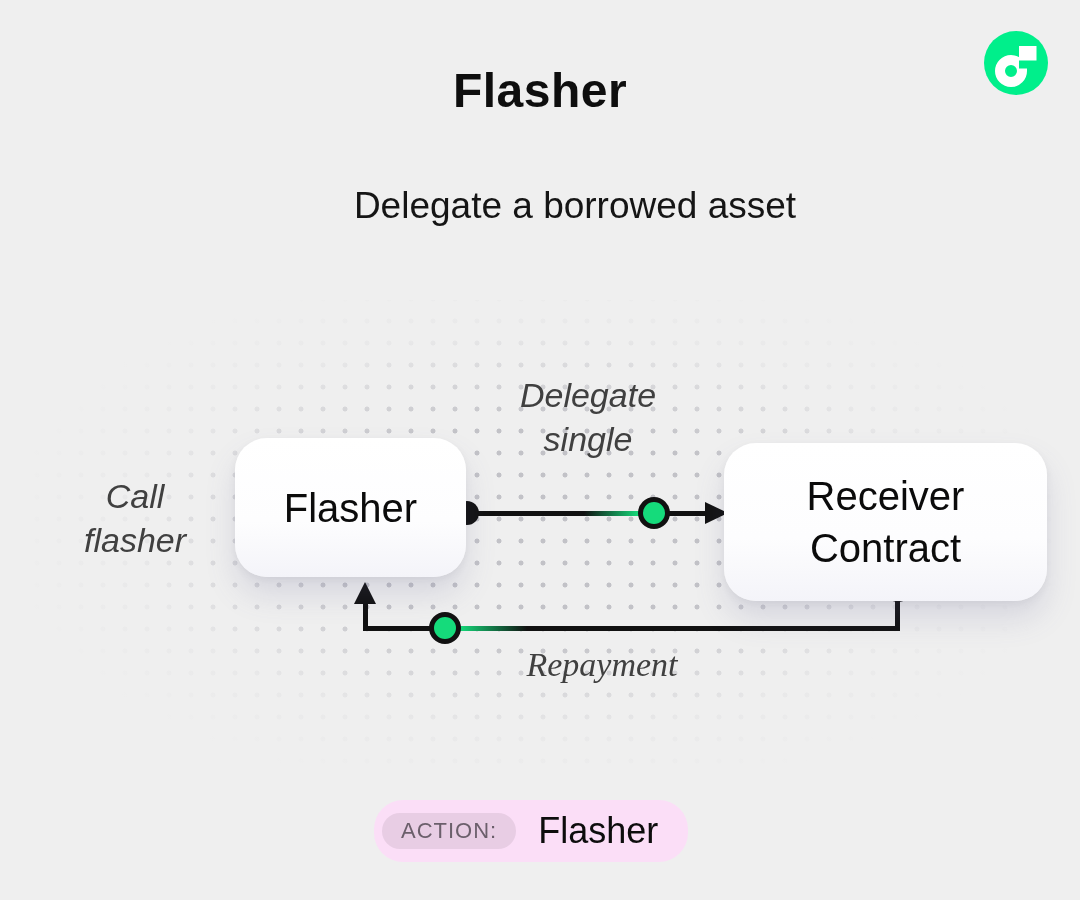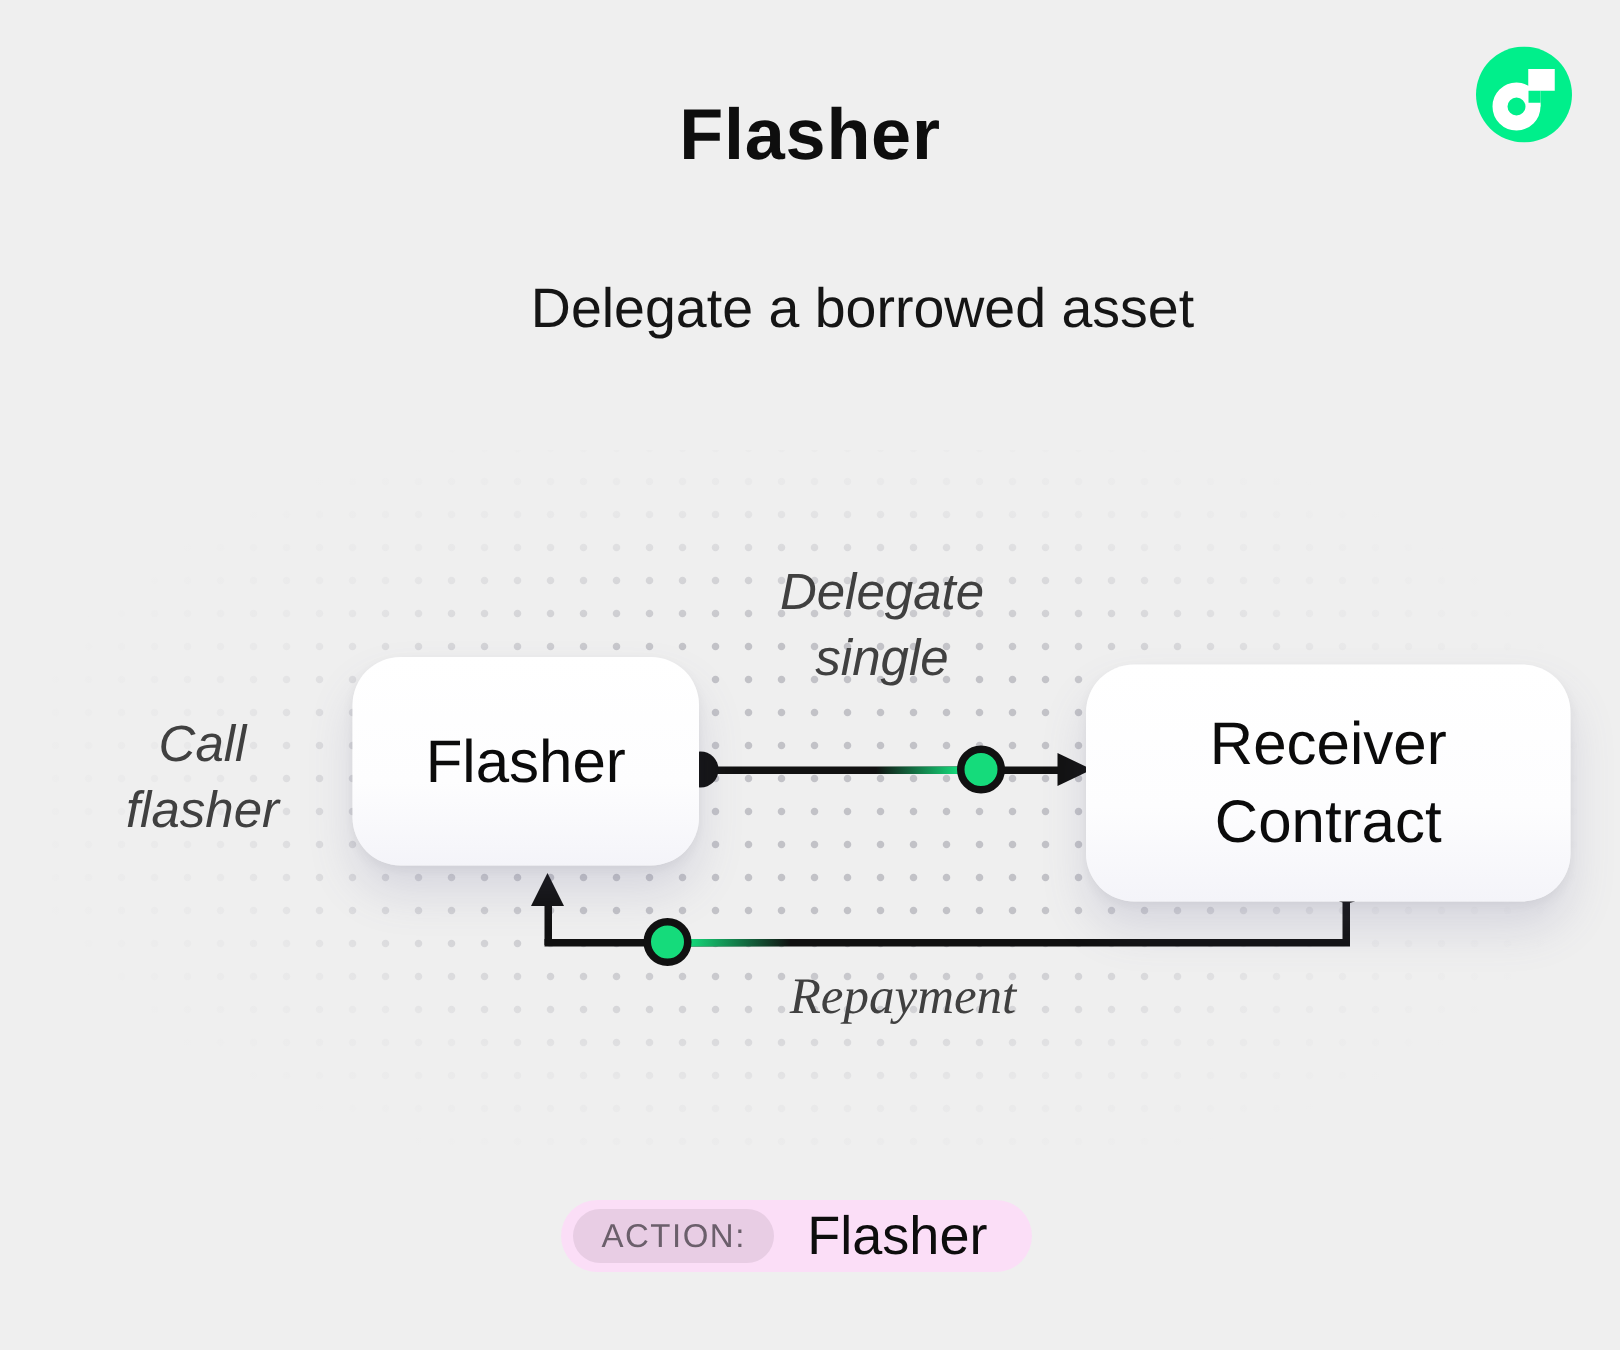--- a/index.html
+++ b/index.html
@@ -58,21 +58,21 @@
   
   .elabel{
     position:absolute;font-style:italic;font-size:34px;line-height:44px;
     text-align:center;color:#404040;
   }
   .lbl-call{left:30px;top:474px;width:210px;}
   .lbl-delegate{left:438px;top:373px;width:300px;}
   .lbl-repay{left:452px;top:643px;width:300px;font-family:Liberation Serif, serif;}
   
   .badge{
-    position:absolute;left:374px;top:800px;height:48px;border-radius:29px;
+    position:absolute;left:374px;top:800px;height:62px;border-radius:29px;
     background:#fbdef7;display:flex;align-items:center;
     padding:0 30px 0 8px;gap:22px;box-sizing:border-box;
   }
   .chip{
     height:36px;border-radius:18px;background:#e8cde4;
     display:flex;align-items:center;padding:0 19px;
     font-size:22px;letter-spacing:1px;color:#6b5f6b;font-weight:400;
   }
   .badge-value{font-size:36px;color:#0d0d0d;}
 </style>

